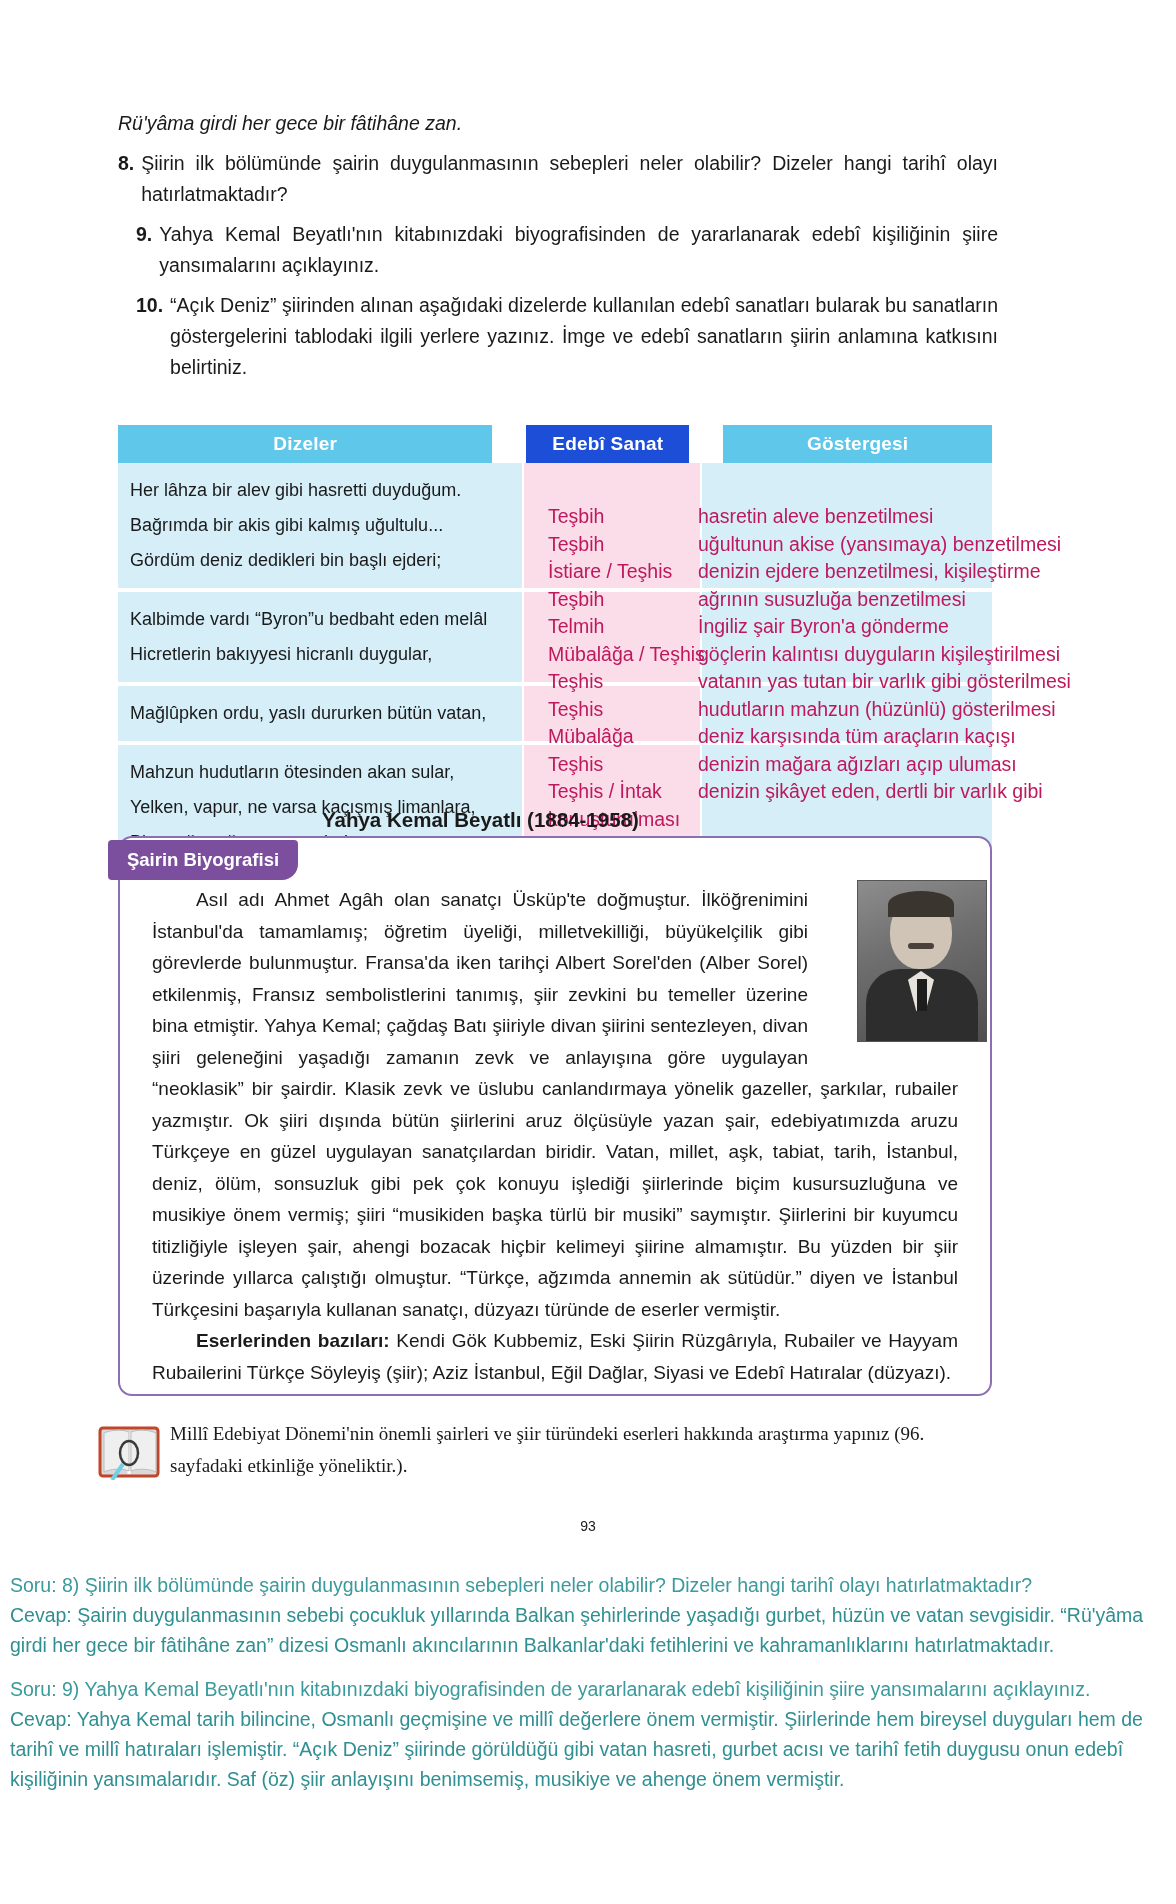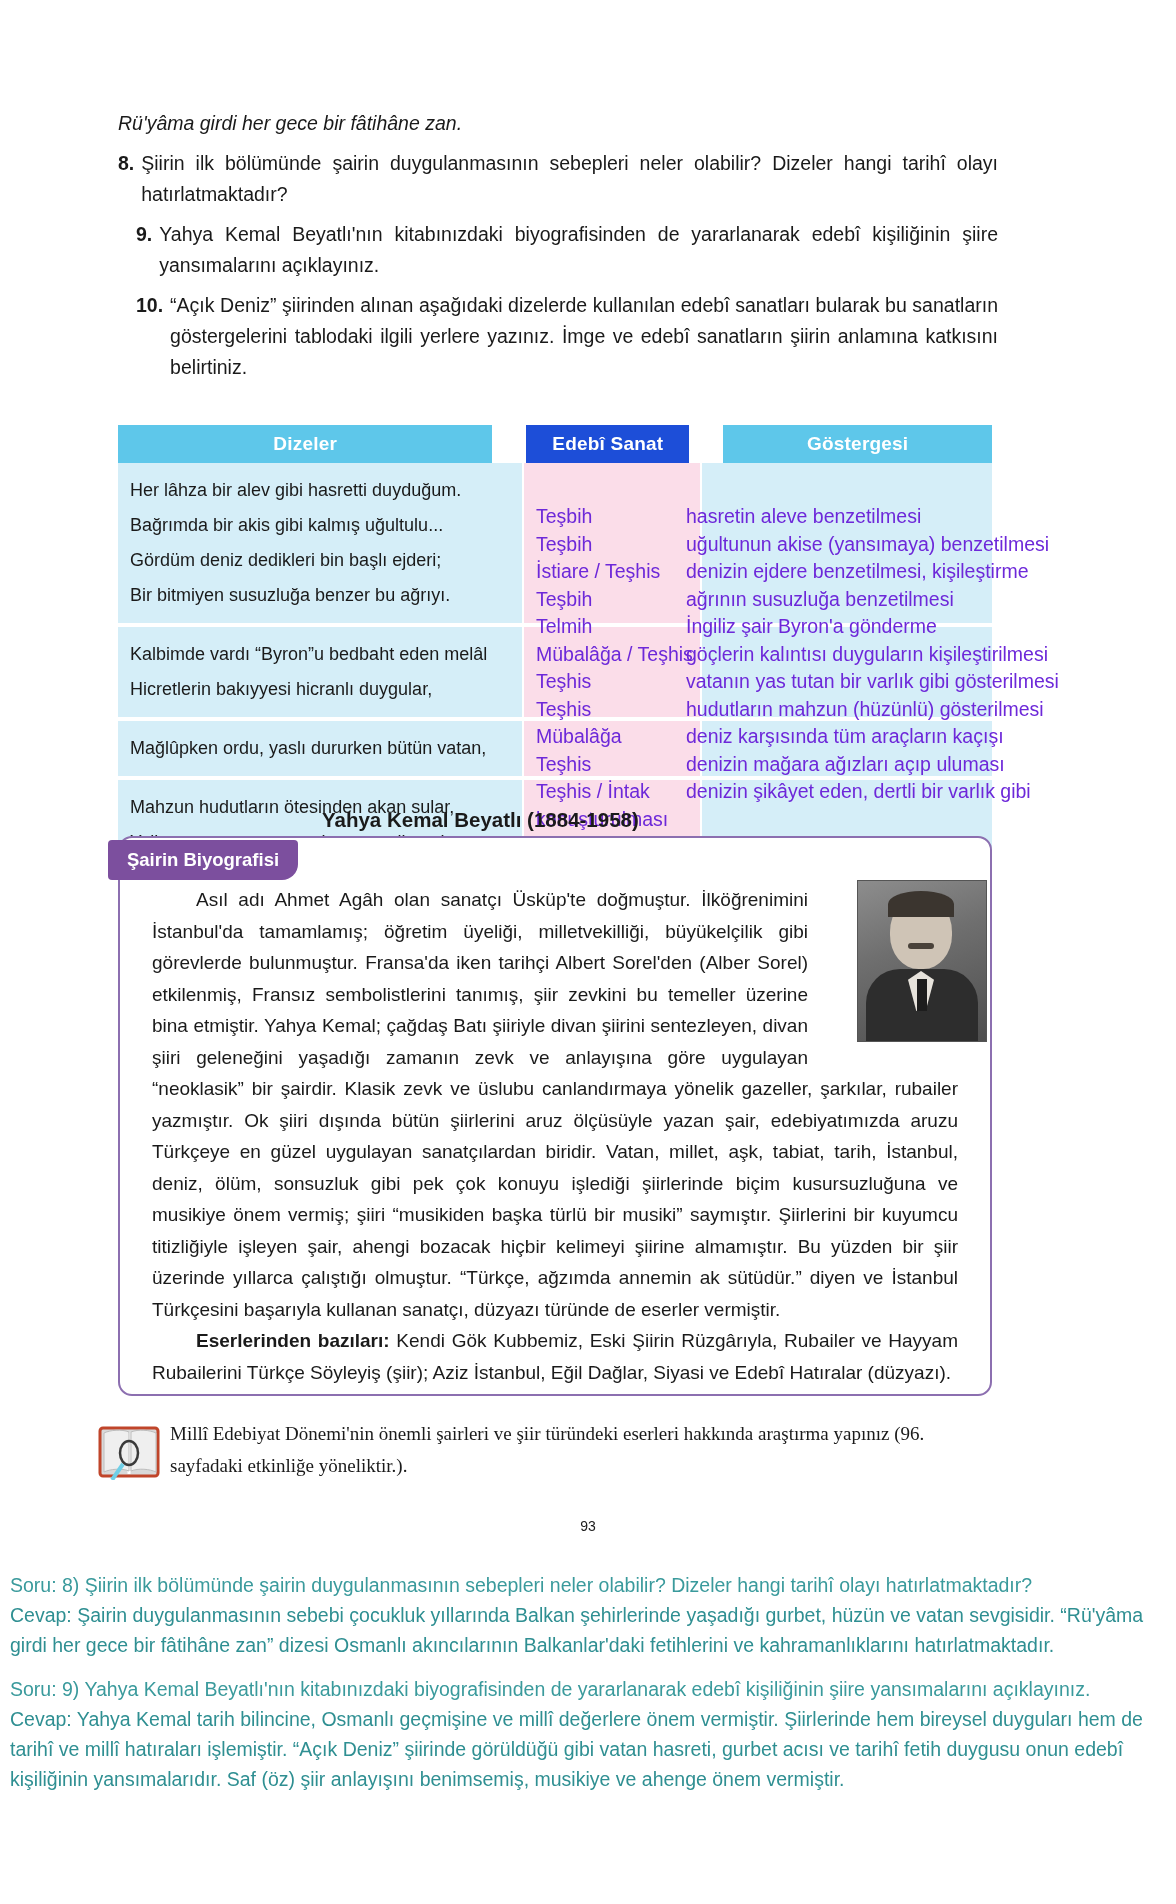--- a/index.html
+++ b/index.html
@@ -34,22 +34,22 @@
   .trow{display:flex;}
   .td{font-size:18px;line-height:36px;}
   .td.c1{width:404px;background:#d5eef8;padding:10px 0 10px 12px;box-sizing:border-box;}
   .td.c2{width:176px;background:#fbdde9;margin-left:2px;}
   .td.c3{width:290px;background:#d5eef8;margin-left:2px;}
   .rowgap{height:4px;background:#ffffff;}
   .vline{line-height:35px;}
 
   
   .redwrap{position:absolute;left:0;top:0;width:874px;height:100%;pointer-events:none;}
-  .redlines{position:absolute;left:418px;top:40px;width:560px;
-    color:#6d28d9;font-size:19.5px;line-height:27.5px;white-space:nowrap;}
+  .redlines{position:absolute;left:430px;top:40px;width:560px;
+    color:#be185d;font-size:19.5px;line-height:27.5px;white-space:nowrap;}
   .rl{display:block;}
   .rl .sanat{display:inline-block;width:150px;}
   .rl.wrapped{white-space:normal;width:520px;}
 
   
   .biobox{position:absolute;left:118px;top:836px;width:874px;height:560px;
     border:2px solid #8c6fb0;border-radius:14px;box-sizing:border-box;background:#fff;}
   .biotag{position:absolute;left:108px;top:840px;width:190px;height:40px;
     background:#7c4f9e;border-radius:4px 4px 16px 4px;color:#fff;font-weight:bold;font-size:18.5px;
     display:flex;align-items:center;justify-content:center;}
@@ -116,21 +116,20 @@
       <div class="th c3">Göstergesi</div>
     </div>
 
     <div class="tbody">
 
       <div class="trow">
         <div class="td c1">
           <div class="vline">Her lâhza bir alev gibi hasretti duyduğum.</div>
           <div class="vline">Bağrımda bir akis gibi kalmış uğultulu...</div>
           <div class="vline">Gördüm deniz dedikleri bin başlı ejderi;</div>
-          <div class="vline">Bir bitmiyen susuzluğa benzer bu ağrıyı.</div>
         </div>
         <div class="td c2"></div>
         <div class="td c3"></div>
       </div>
       <div class="rowgap"></div>
 
       <div class="trow">
         <div class="td c1">
           <div class="vline">Kalbimde vardı “Byron”u bedbaht eden melâl</div>
           <div class="vline">Hicretlerin bakıyyesi hicranlı duygular,</div>

